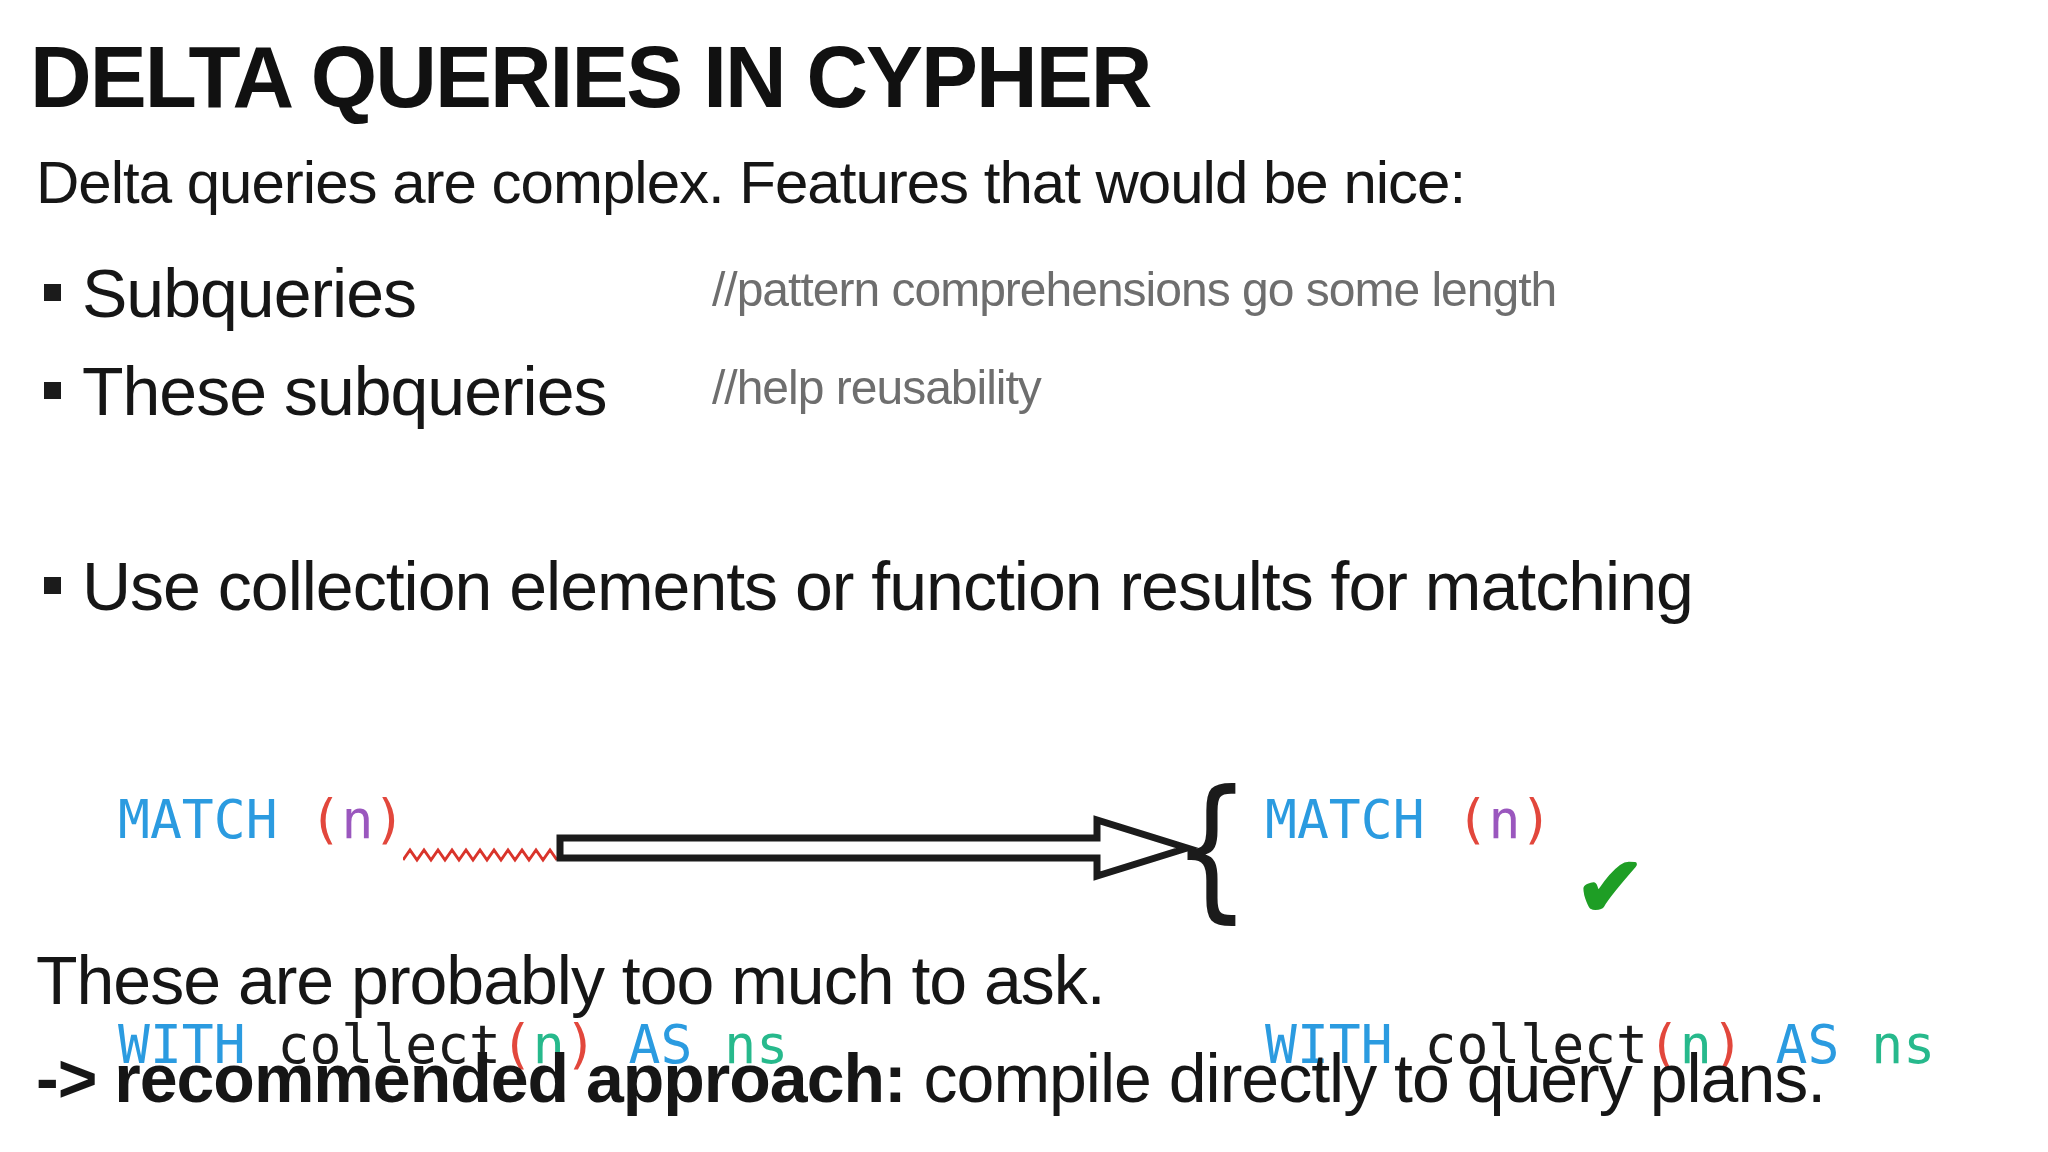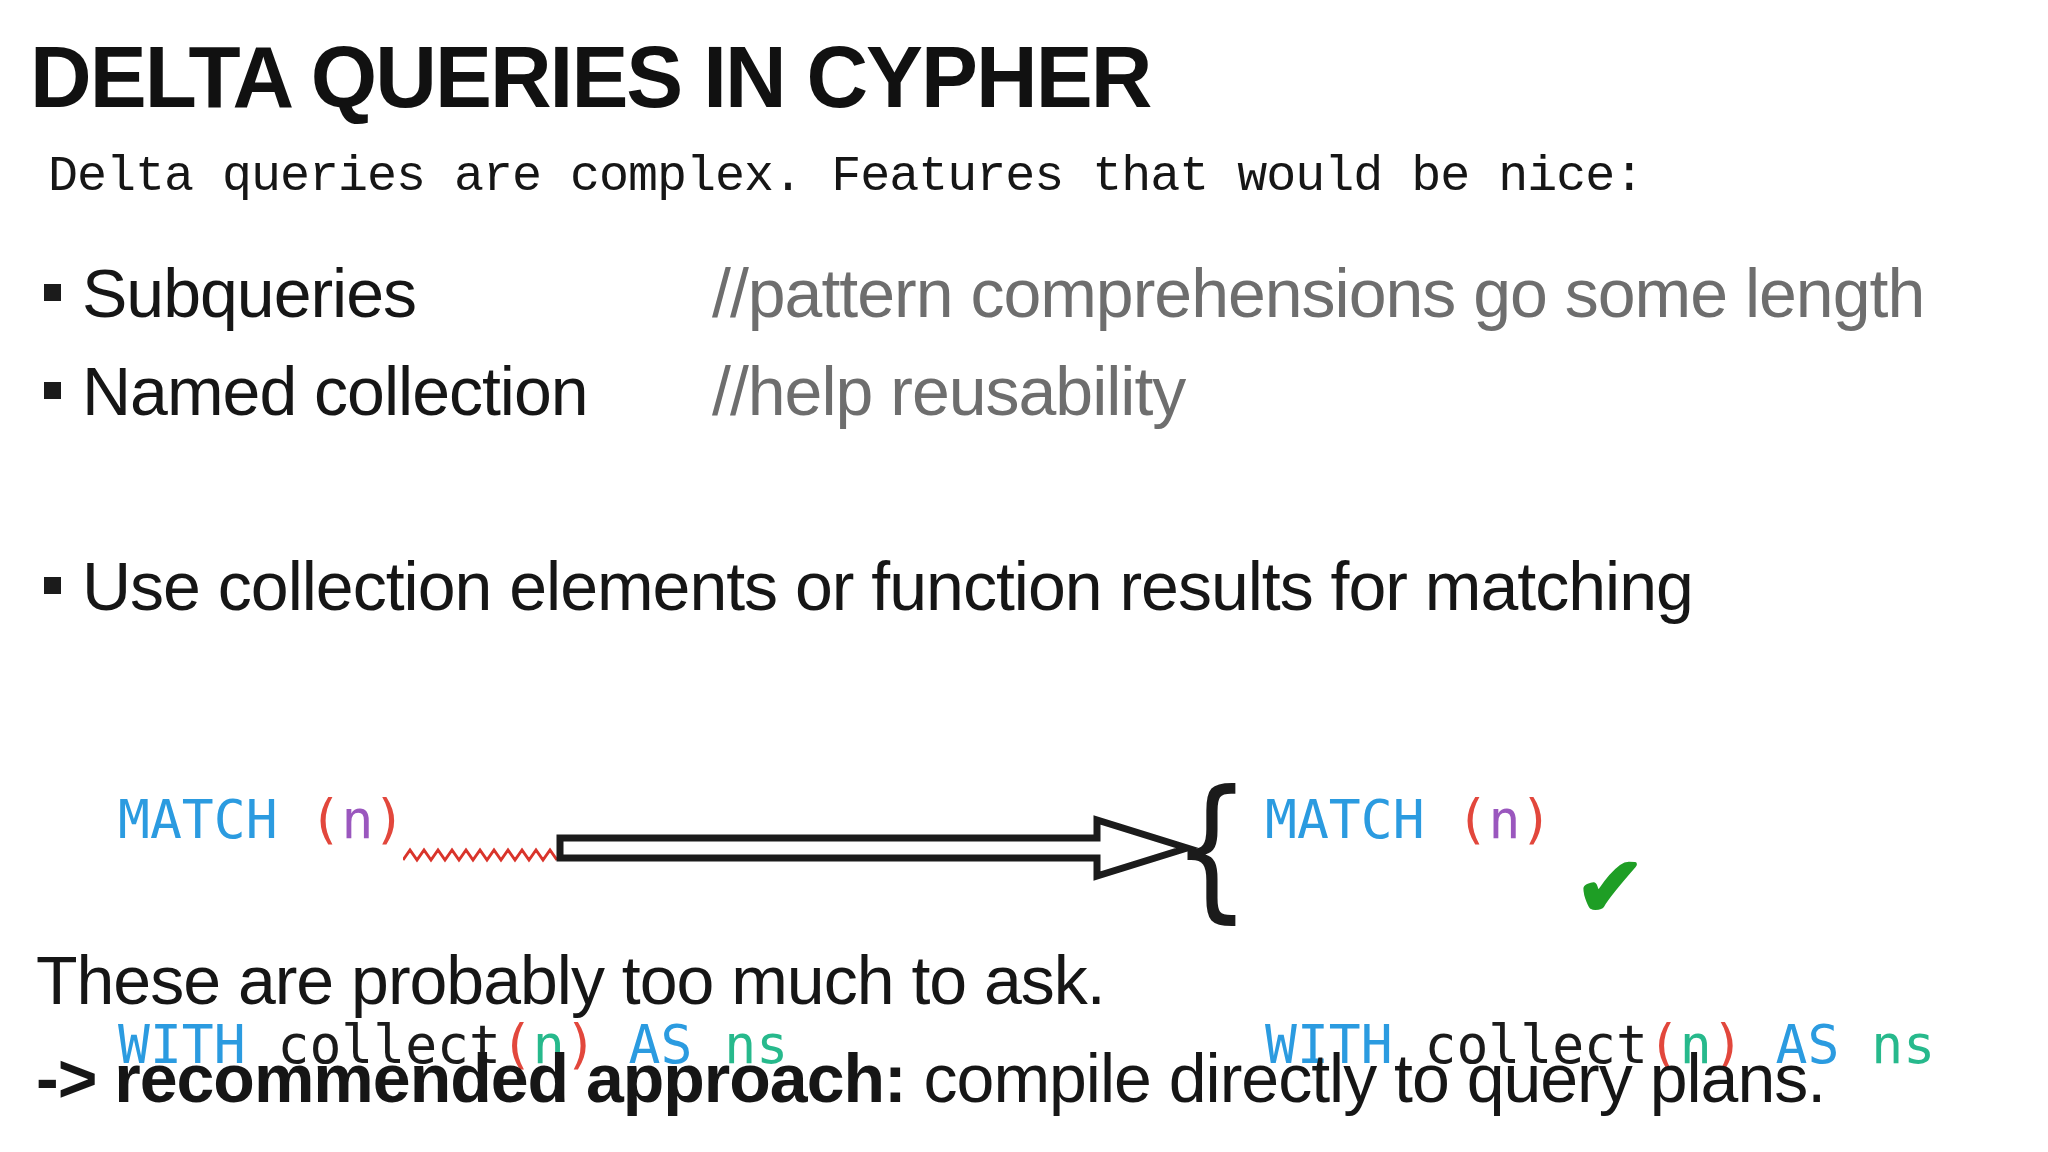--- a/index.html
+++ b/index.html
@@ -23,40 +23,39 @@
   .abs{position:absolute;}
   .title{
     left:30px;top:26px;
     font-size:88px;font-weight:700;
     letter-spacing:-2px;
     color:#111;
     white-space:nowrap;
     transform:scaleX(.97);transform-origin:left center;
   }
   .intro{
-    left:48px;top:148px;
-    font-size:50px;letter-spacing:-1px;
+    left:36px;top:148px;
+    font-size:60px;letter-spacing:-1px;
     white-space:nowrap;
-    font-family:Liberation Mono, monospace;
   }
   .bullet-row{
     left:0;width:2048px;height:90px;padding-left:32px;
   }
   .bullet-sq{
     position:absolute;left:44px;top:30px;
     width:17px;height:17px;background:#1b1b1b;
   }
   .bullet-label{
     position:absolute;left:82px;top:0;
     font-size:68px;letter-spacing:-1px;
     white-space:nowrap;
   }
   .bullet-comment{
-    position:absolute;left:712px;top:0;
-    font-size:68px;letter-spacing:-1px;
+    position:absolute;left:712px;top:8px;
+    font-size:48px;letter-spacing:-1px;
     color:var(--comment);
     white-space:nowrap;
   }
   .code{
     font-family:"DejaVu Sans Mono",monospace;
     font-size:53px;
     line-height:75px;
     white-space:pre;
   }
   .code-left{left:118px;top:632px;}
@@ -103,21 +102,21 @@
   <div class="abs intro">Delta queries are complex. Features that would be nice:</div>
 
   <div class="abs bullet-row" style="top:254px">
     <span class="bullet-sq"></span>
     <span class="bullet-label">Subqueries</span>
     <span class="bullet-comment">//pattern comprehensions go some length</span>
   </div>
 
   <div class="abs bullet-row" style="top:352px">
     <span class="bullet-sq"></span>
-    <span class="bullet-label">Named collection</span>
+    <span class="bullet-label">These subqueries</span>
     <span class="bullet-comment">//help reusability</span>
   </div>
 
 
   <div class="abs bullet-row" style="top:547px">
     <span class="bullet-sq"></span>
     <span class="bullet-label">Use collection elements or function results for matching</span>
   </div>
 
   <div class="abs code code-left">

